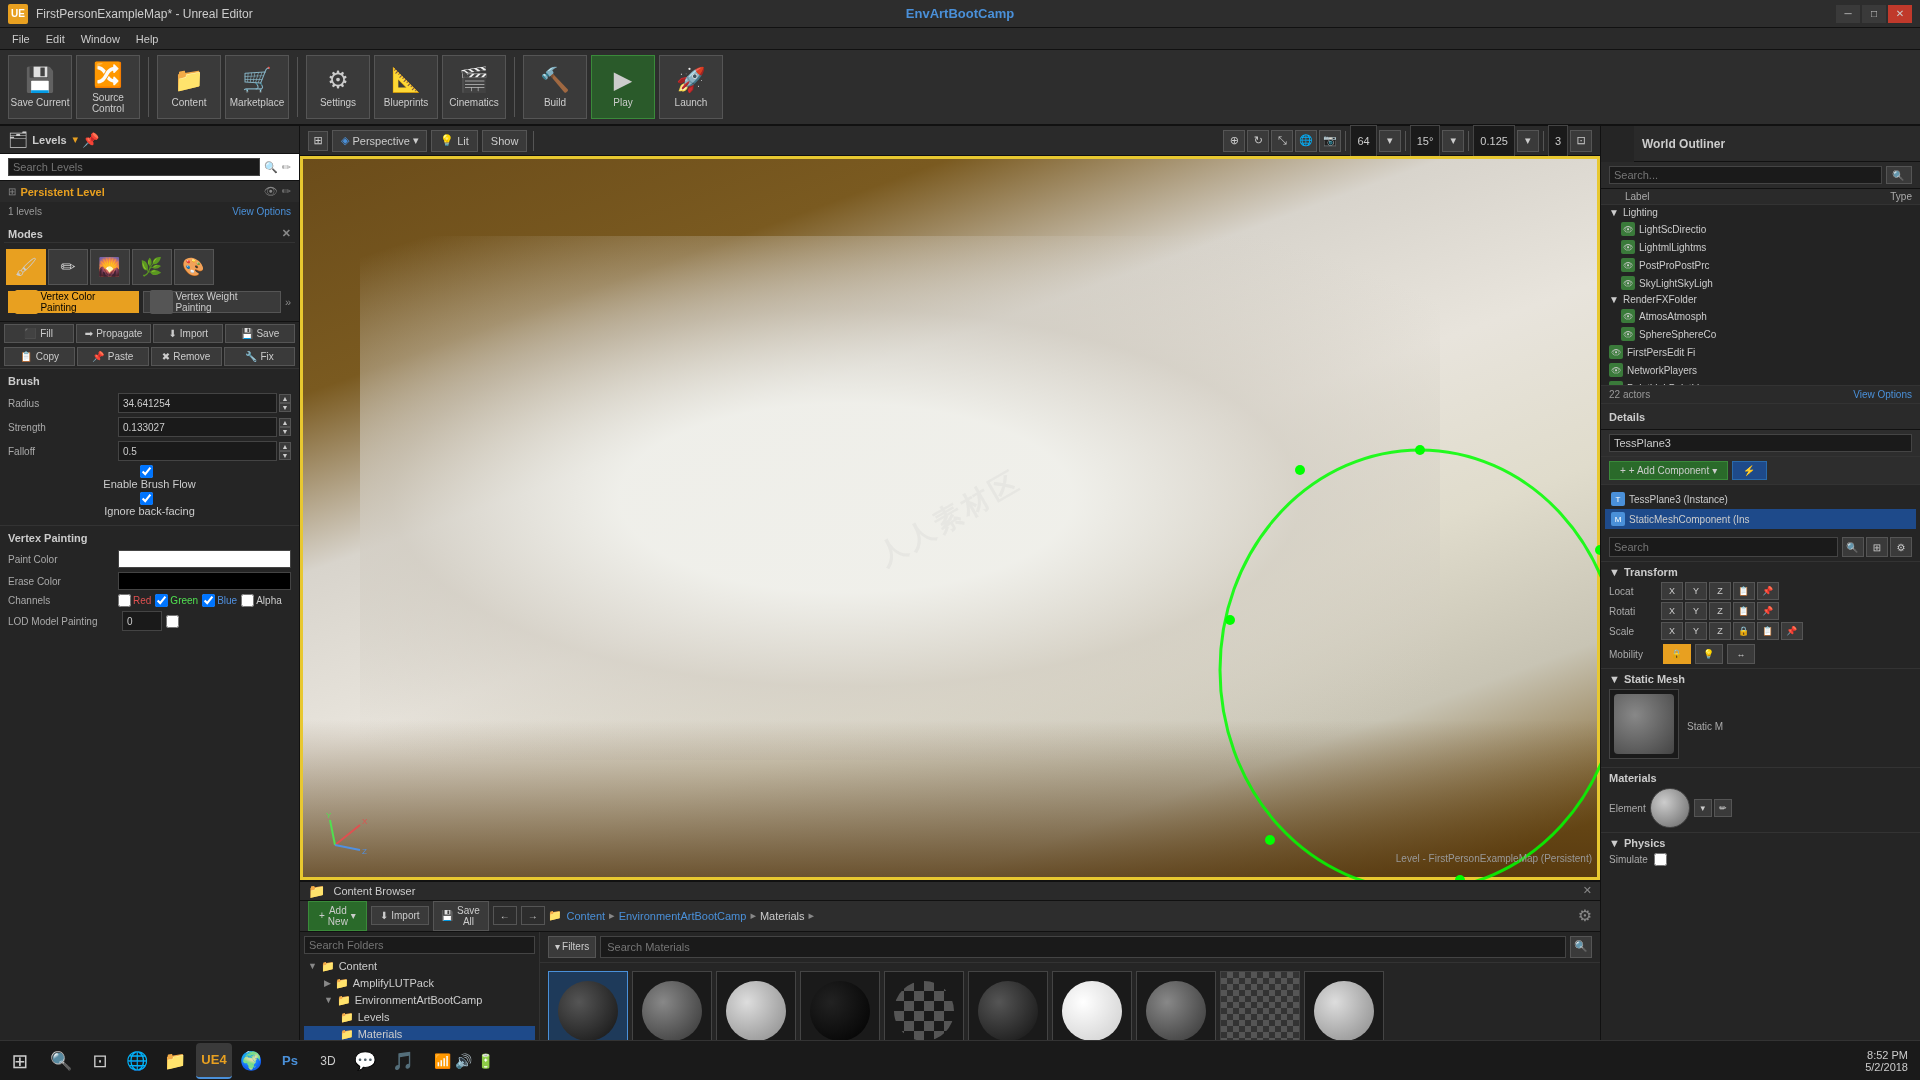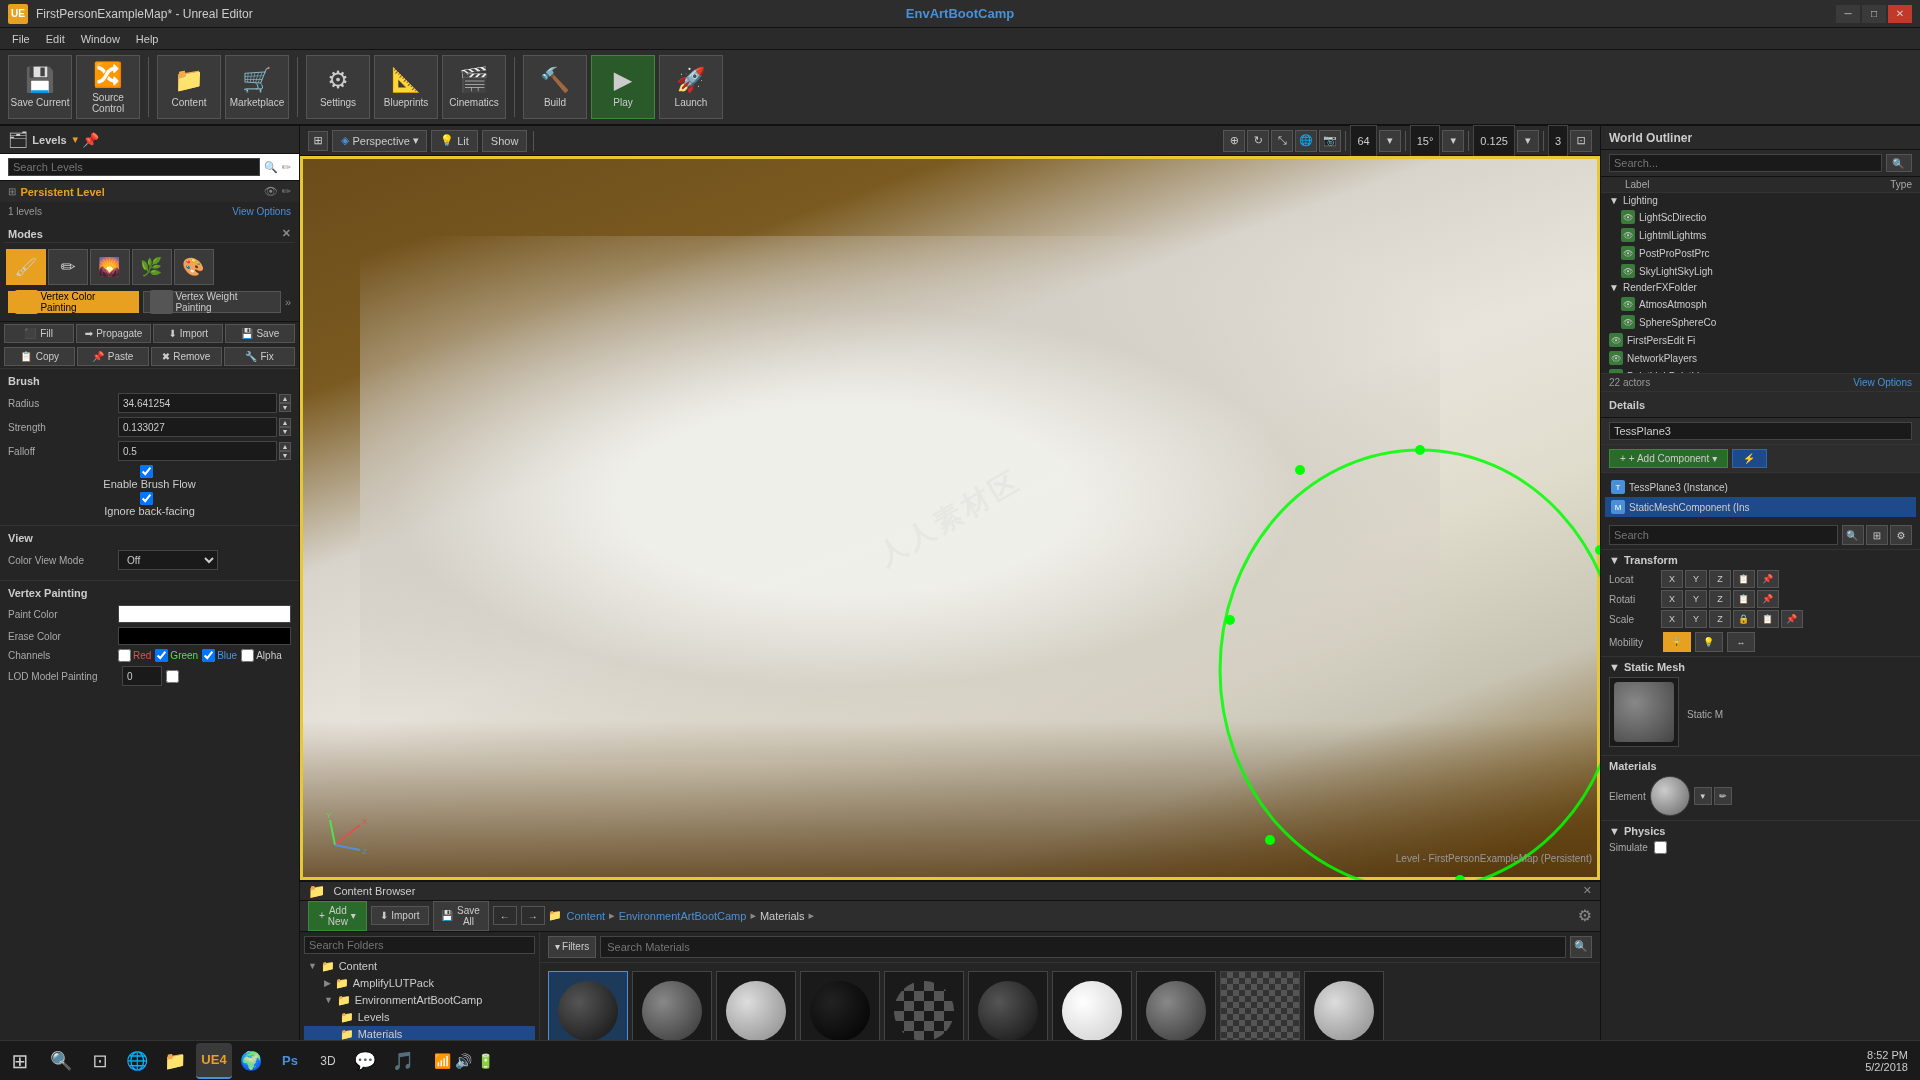--- a/index.html
+++ b/index.html
@@ -109,21 +109,21 @@
     .asset-sphere.dark { background: radial-gradient(circle at 35% 35%, #555, #111); }
     .asset-sphere.mid { background: radial-gradient(circle at 35% 35%, #888, #333); }
     .asset-sphere.light { background: radial-gradient(circle at 35% 35%, #ddd, #888); }
     .asset-sphere.white { background: radial-gradient(circle at 35% 35%, #fff, #ccc); }
     .asset-sphere.black { background: radial-gradient(circle at 35% 35%, #222, #000); }
     .asset-sphere.checker { background: repeating-conic-gradient(#555 0% 25%, transparent 0% 50%) 0 0/20px 20px; border-radius: 50%; }
     .cb-status { display: flex; align-items: center; padding: 0 8px; height: 24px; background: #2a2a2a; border-top: 1px solid #111; font-size: 10px; color: #999; }
 
     
     #right-panel { width: 320px; background: #252525; border-left: 1px solid #111; display: flex; flex-direction: column; flex-shrink: 0; }
-    #outliner-header { height: 24px; background: #2a2a2a; display: flex; align-items: center; padding: 0 8px; border-bottom: 1px solid #111; font-weight: bold; color: #ccc; font-size: 12px; }
+    #outliner-header { height: 36px; background: #2a2a2a; display: flex; align-items: center; padding: 0 8px; border-bottom: 1px solid #111; font-weight: bold; color: #ccc; font-size: 12px; margin-left: 33px; }
     #outliner-search { padding: 4px 8px; background: #2a2a2a; border-bottom: 1px solid #111; display: flex; gap: 4px; }
     #outliner-search input { flex: 1; background: #1a1a1a; border: 1px solid #444; color: #ccc; padding: 2px 4px; font-size: 11px; }
     #outliner-list { height: 180px; overflow-y: auto; background: #232323; }
     .outliner-item { display: flex; align-items: center; padding: 2px 8px; cursor: pointer; font-size: 10px; color: #ccc; gap: 4px; }
     .outliner-item .item-eye { width: 14px; height: 14px; background: #3a7a3a; border-radius: 2px; flex-shrink: 0; display: flex; align-items: center; justify-content: center; font-size: 8px; }
     .outliner-footer { padding: 3px 8px; background: #2a2a2a; border-top: 1px solid #333; font-size: 10px; color: #999; display: flex; align-items: center; gap: 4px; }
 
     
     #details-panel { flex: 1; background: #252525; border-top: 1px solid #333; display: flex; flex-direction: column; overflow: hidden; }
     #details-header { height: 26px; background: #2a2a2a; display: flex; align-items: center; padding: 0 8px; border-bottom: 1px solid #111; font-weight: bold; color: #ccc; font-size: 11px; }
@@ -394,31 +394,20 @@
       <div class="checkbox-row">
         <input type="checkbox" checked="" style="">
         <span>Enable Brush Flow</span>
       </div>
       <div class="checkbox-row">
         <input type="checkbox" checked="" style="">
         <span>Ignore back-facing</span>
       </div>
     </div>
 
-    <div id="view-section">
-      <div class="section-title section-toggle">View</div>
-      <div class="prop-row">
-        <span class="prop-label">Color View Mode</span>
-        <select class="dropdown-select">
-          <option>Off</option>
-          <option>RGB</option>
-          <option>Alpha</option>
-        </select>
-      </div>
-    </div>
 
     <div id="vertex-section">
       <div class="section-title section-toggle">Vertex Painting</div>
       <div class="prop-row">
         <span class="prop-label">Paint Color</span>
         <div class="color-swatch" style="background:#ffffff;"></div>
       </div>
       <div class="prop-row">
         <span class="prop-label">Erase Color</span>
         <div class="color-swatch black"></div>

